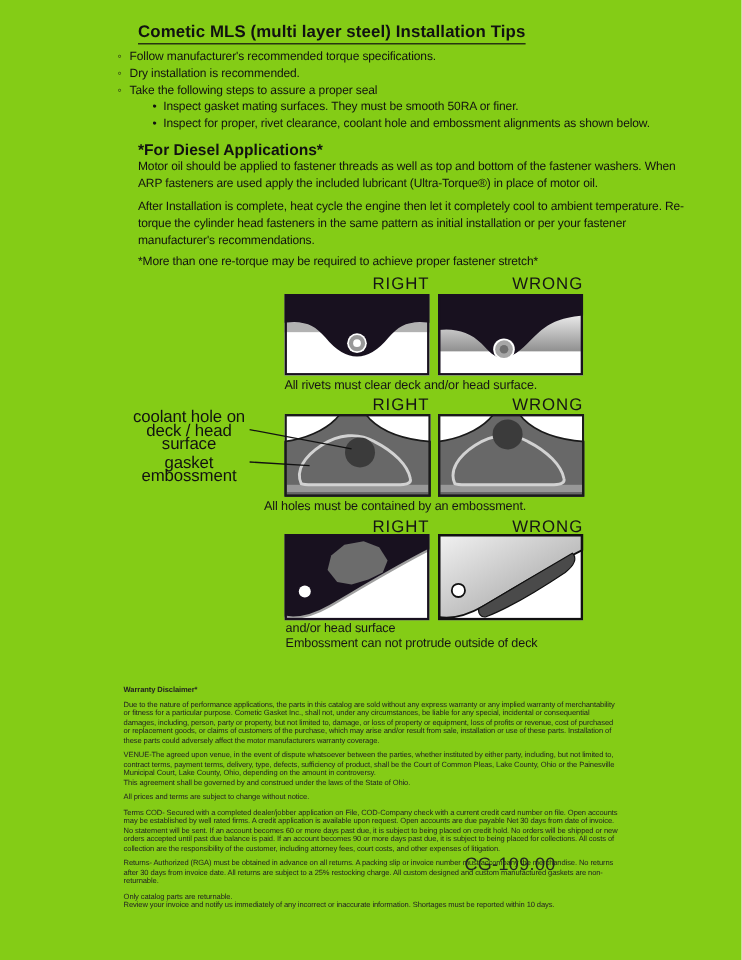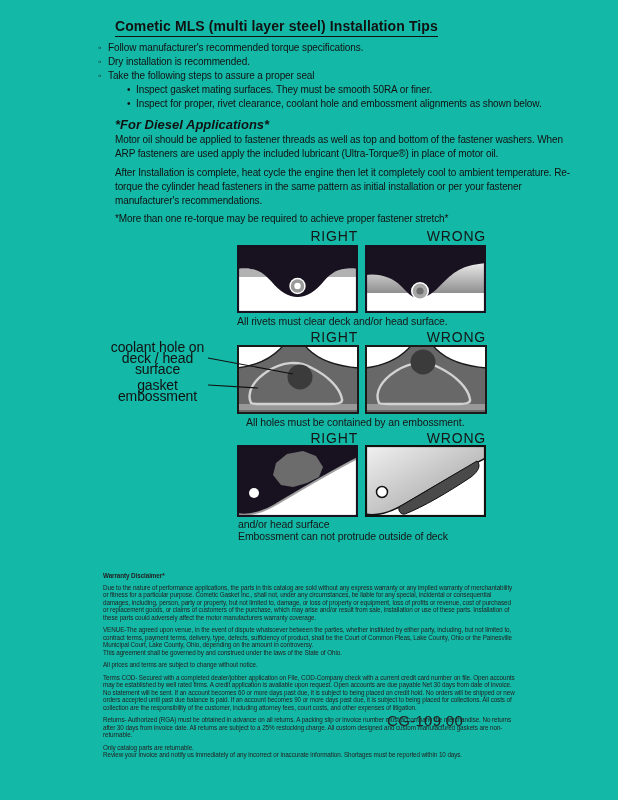--- a/index.html
+++ b/index.html
@@ -1,31 +1,31 @@
 <!DOCTYPE html>
 <html><head>
 <meta charset="utf-8">
 <style>
   html,body { margin:0; padding:0; background:#ffffff; }
   .page {
-    position:relative; width:618px; height:800px; background:#14b8a6;
+    position:relative; width:618px; height:800px; background:#84cc16;
     font-family:"Liberation Sans","DejaVu Sans",sans-serif; color:#111;
     overflow:hidden;
   }
   .abs { position:absolute; }
   .title {
     left:115px; top:18px; font-size:14px; font-weight:bold;
     border-bottom:1.6px solid #111; padding-bottom:2px; letter-spacing:.1px;
   }
   .bullets { left:98px; top:41px; width:470px; font-size:10px; line-height:14px; letter-spacing:-.1px; }
   .b  { position:relative; padding-left:10px; }
   .b::before  { content:"◦"; position:absolute; left:0; top:0; font-size:10px; }
   .sb { position:relative; padding-left:9px; margin-left:29px; }
   .sb::before { content:"•"; position:absolute; left:0; top:0; font-size:10px; }
-  .diesel-h { left:115px; top:117px; font-size:13px; font-weight:bold;font-style:italic; }
+  .diesel-h { left:115px; top:117px; font-size:13px; font-weight:bold; }
   .body-p { left:115px; width:455px; font-size:10px; line-height:14px; letter-spacing:-.12px; }
   .dlabel { width:121px; text-align:right; font-size:14px; letter-spacing:.8px; color:#151515; }
   .caption { font-size:10.5px; letter-spacing:-.1px; color:#151515; line-height:11.5px; }
   .callout { font-size:14px; line-height:11px; text-align:center; width:95px; letter-spacing:-.1px; }
   .legal { left:103px; top:572px; width:413px; font-size:6.3px; line-height:7.5px; letter-spacing:-.08px; color:#222; }
   .legal p { margin:0 0 5px 0; }
   .legal .lh { font-weight:bold; margin-bottom:4px; }
   .legal .nogap { margin-bottom:0; }
   .pagenum { left:387px; top:712px; font-size:15px; letter-spacing:.3px; color:#222; }
   svg { display:block; }
@@ -108,21 +108,21 @@
     <path d="M14,58 C9,47 17,35 31,26 C45,17 61,15 75,23 C91,31 103,43 105,54 C106,58 101,59 94,59 L23,59 C17,59 16,59 14,58 Z" fill="none" stroke="#d2d2d2" stroke-width="2.4"></path>
     <circle cx="58" cy="17" r="12.5" fill="#3b3b3b"></circle>
     <rect x="1" y="1" width="120" height="67" fill="none" stroke="#1a1a1a" stroke-width="2"></rect>
   </svg>
 
   <svg class="abs" style="left:205px; top:343px; pointer-events:none" width="160" height="75" viewBox="0 0 160 75">
     <line x1="3" y1="15" x2="88" y2="31" stroke="#111" stroke-width="1.1"></line>
     <line x1="3" y1="42" x2="53" y2="45" stroke="#111" stroke-width="1.1"></line>
   </svg>
 
-  <div class="abs caption" style="left:246px; top:417px">All holes must be contained by an embossment.</div>
+  <div class="abs caption" style="left:220px; top:417px">All holes must be contained by an embossment.</div>
 
   <div class="abs dlabel" style="left:237px; top:430px">RIGHT</div>
   <div class="abs dlabel" style="left:365px; top:430px">WRONG</div>
 
   <svg class="abs" style="left:237px; top:445px" width="121" height="72" viewBox="0 0 121 72">
     <rect width="121" height="72" fill="#ffffff"></rect>
     <path d="M0,0 H121 V13 C95,26 62,46 38,60 C24,68 10,71 0,69 Z" fill="#18111f"></path>
     <path d="M0,69 C10,71 24,68 38,60 C62,46 95,26 121,13" fill="none" stroke="#a0a0a0" stroke-width="2"></path>
     <polygon points="44,40 36,30 39,18 50,9 66,6 79,11 86,22 82,32 70,38 56,42" fill="#6c6c6c"></polygon>
     <circle cx="17" cy="48" r="5" fill="#ffffff"></circle>

